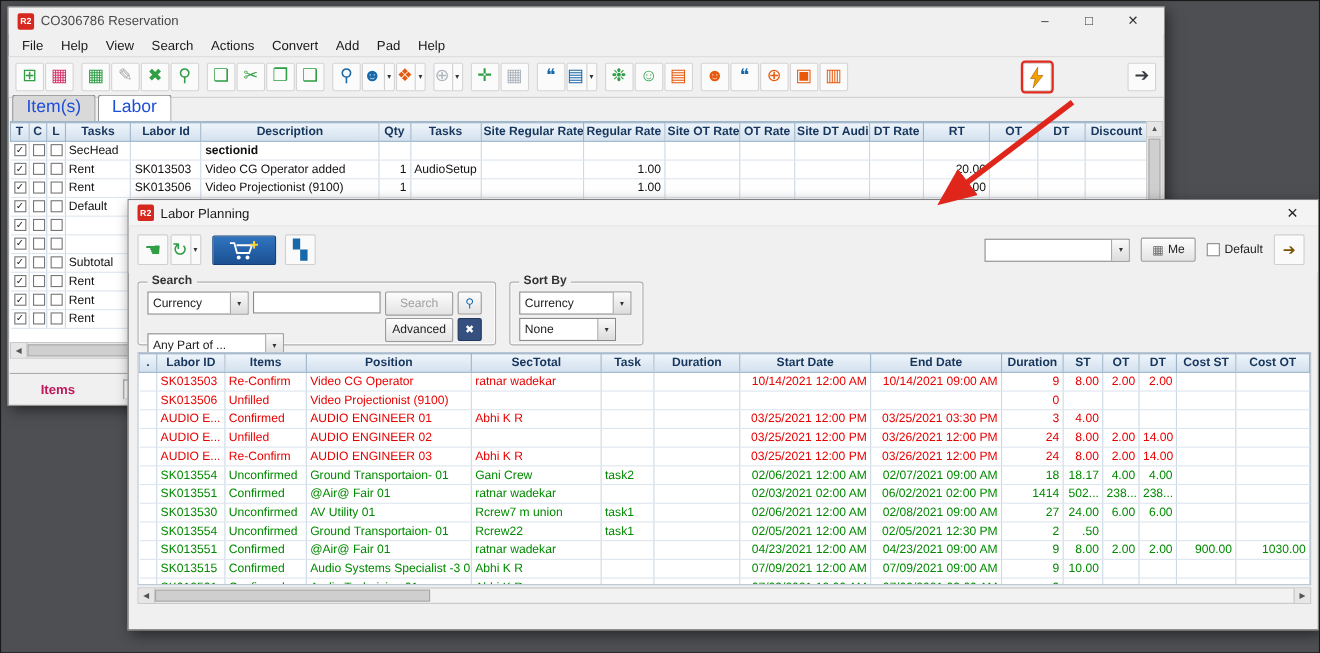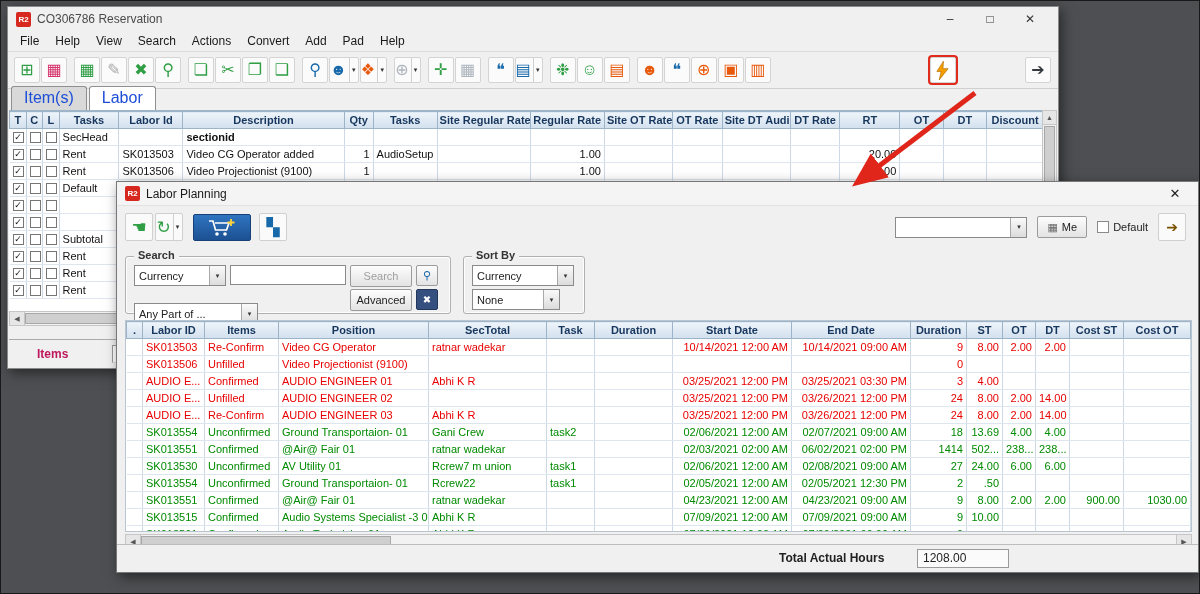--- a/index.html
+++ b/index.html
@@ -662,21 +662,21 @@
             <td></td>
             <td>SK013554</td>
             <td>Unconfirmed</td>
             <td>Ground Transportaion- 01</td>
             <td>Gani Crew</td>
             <td>task2</td>
             <td></td>
             <td>02/06/2021 12:00 AM</td>
             <td>02/07/2021 09:00 AM</td>
             <td>18</td>
-            <td>13.69</td>
+            <td>18.17</td>
             <td>4.00</td>
             <td>4.00</td>
             <td></td>
             <td></td>
           </tr>
           <tr class="green">
             <td></td>
             <td>SK013551</td>
             <td>Confirmed</td>
             <td>@Air@ Fair 01</td>
@@ -777,24 +777,20 @@
             <td></td>
             <td></td>
           </tr>
         </tbody>
     </table>
   </div>
   <div class="scroll-h" id="dlg-hscroll">
     <div class="arr">◀</div>
     <div class="thumb"></div>
     <div class="arr r">▶</div>
-  </div>
-  <div class="dfooter">
-    <span class="lbl">Total Actual Hours</span>
-    <span class="val">1208.00</span>
   </div>
 </div>
 
 <svg id="arrow-overlay">
   <defs>
     <marker id="ah" markerWidth="9" markerHeight="8" refX="5.5" refY="3" orient="auto">
       <path d="M0,0 L7,3 L0,6 Z" fill="#e0261a"></path>
     </marker>
   </defs>
   <line x1="974" y1="92" x2="857" y2="181" stroke="#e0261a" stroke-width="5" marker-end="url(#ah)"></line>

